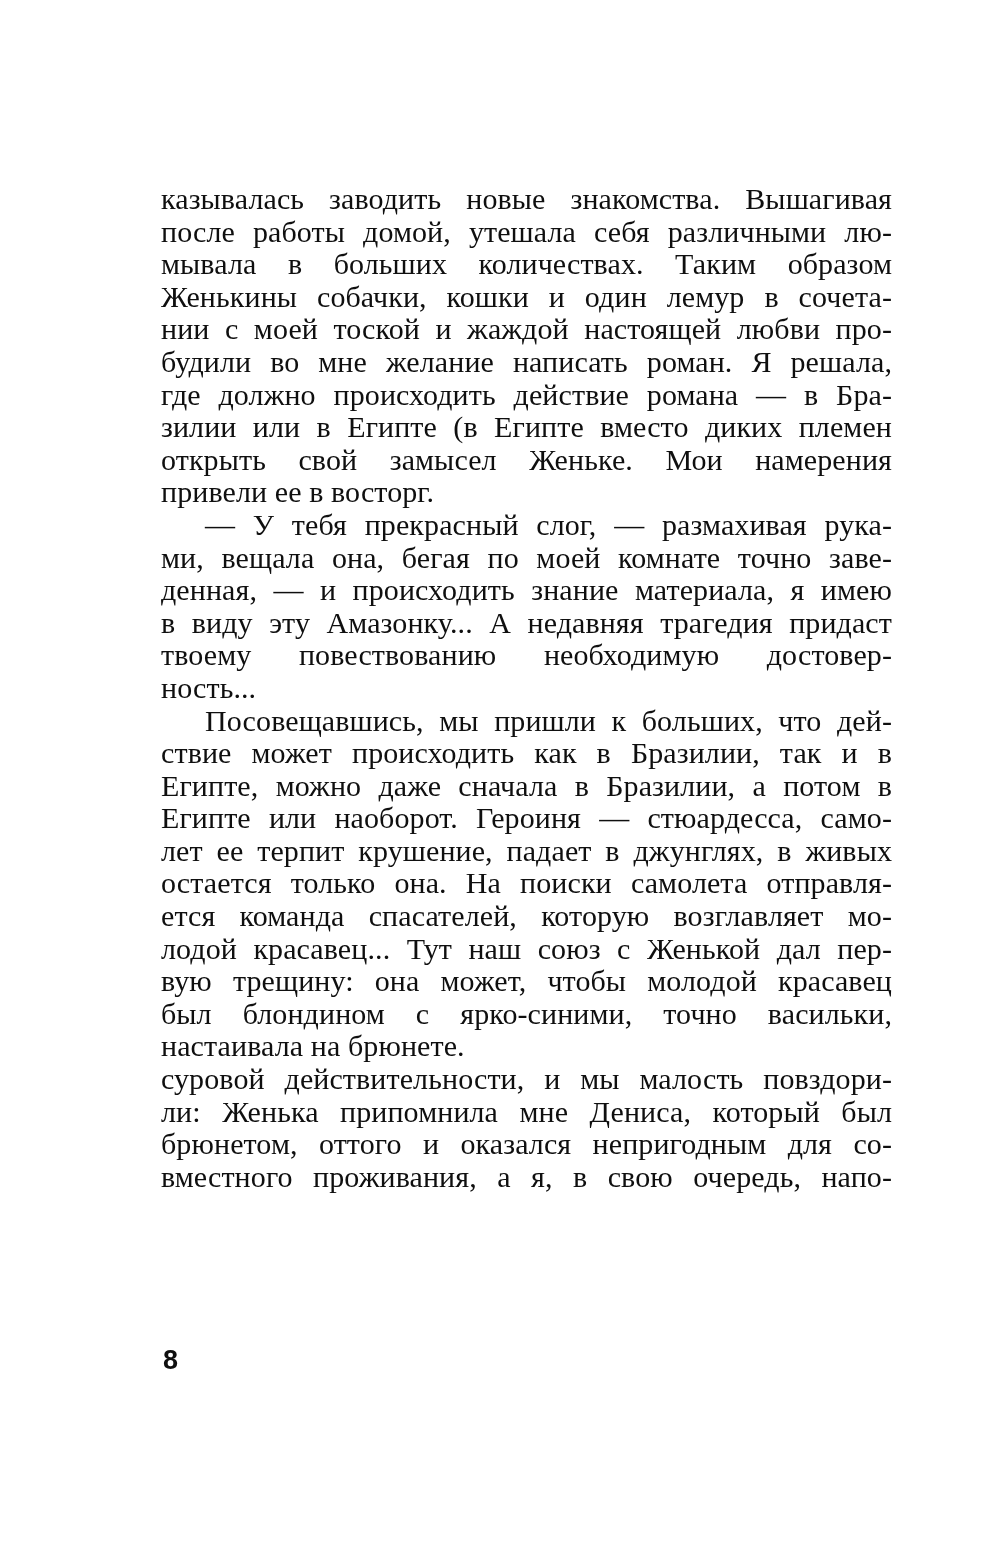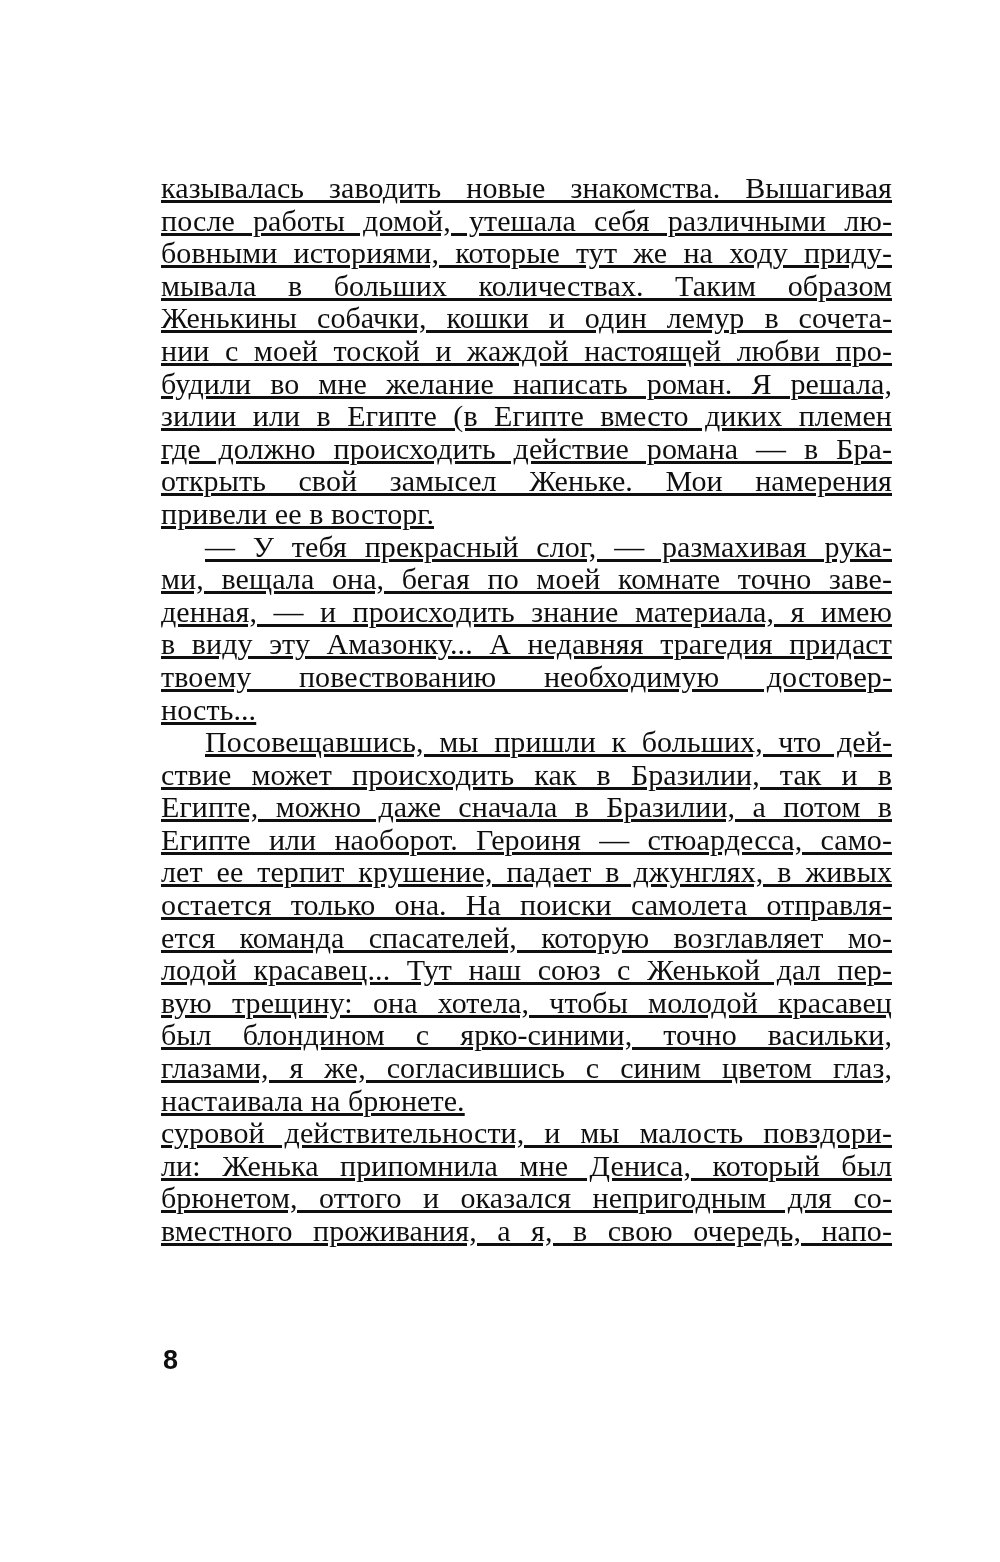--- a/index.html
+++ b/index.html
@@ -16,23 +16,22 @@
     overflow: hidden;
   }
   .book-page {
     position: absolute;
     inset: 0;
     background: #ffffff;
   }
   .text-block {
     position: absolute;
     left: 161px;
-    top: 172px;
+    top: 183px;
     width: 731px;
-    text-decoration: underline;
   }
   .para {
     margin: 0;
     padding: 0;
   }
   .line {
     font-size: 30px;
     line-height: 32.6px;
     text-align: justify;
     text-align-last: justify;
@@ -56,50 +55,48 @@
   }
 </style>
 </head>
 <body>
 
 <div class="book-page">
   <div class="text-block" id="text-block">
       <div class="para">
         <div class="line">казывалась заводить новые знакомства. Вышагивая</div>
         <div class="line">после работы домой, утешала себя различными лю-</div>
-        <div class="line">бовными историями, которые тут же на ходу приду-</div>
         <div class="line">мывала в больших количествах. Таким образом</div>
         <div class="line">Женькины собачки, кошки и один лемур в сочета-</div>
         <div class="line">нии с моей тоской и жаждой настоящей любви про-</div>
         <div class="line">будили во мне желание написать роман. Я решала,</div>
+        <div class="line">где должно происходить действие романа — в Бра-</div>
         <div class="line">зилии или в Египте (в Египте вместо диких племен</div>
-        <div class="line">где должно происходить действие романа — в Бра-</div>
         <div class="line">открыть свой замысел Женьке. Мои намерения</div>
         <div class="line short">привели ее в восторг.</div>
       </div>
       <div class="para">
         <div class="line indent">— У тебя прекрасный слог, — размахивая рука-</div>
         <div class="line">ми, вещала она, бегая по моей комнате точно заве-</div>
         <div class="line">денная, — и происходить знание материала, я имею</div>
         <div class="line">в виду эту Амазонку... А недавняя трагедия придаст</div>
         <div class="line">твоему повествованию необходимую достовер-</div>
         <div class="line short">ность...</div>
       </div>
       <div class="para">
         <div class="line indent">Посовещавшись, мы пришли к больших, что дей-</div>
         <div class="line">ствие может происходить как в Бразилии, так и в</div>
         <div class="line">Египте, можно даже сначала в Бразилии, а потом в</div>
         <div class="line">Египте или наоборот. Героиня — стюардесса, само-</div>
         <div class="line">лет ее терпит крушение, падает в джунглях, в живых</div>
         <div class="line">остается только она. На поиски самолета отправля-</div>
         <div class="line">ется команда спасателей, которую возглавляет мо-</div>
         <div class="line">лодой красавец... Тут наш союз с Женькой дал пер-</div>
-        <div class="line">вую трещину: она хотела, чтобы молодой красавец</div>
+        <div class="line">вую трещину: она может, чтобы молодой красавец</div>
         <div class="line">был блондином с ярко-синими, точно васильки,</div>
-        <div class="line">глазами, я же, согласившись с синим цветом глаз,</div>
         <div class="line short">настаивала на брюнете.</div>
       </div>
       <div class="para">
         <div class="line">суровой действительности, и мы малость повздори-</div>
         <div class="line">ли: Женька припомнила мне Дениса, который был</div>
         <div class="line">брюнетом, оттого и оказался непригодным для со-</div>
         <div class="line">вместного проживания, а я, в свою очередь, напо-</div>
       </div>
     </div>
   <div class="folio">8</div>

